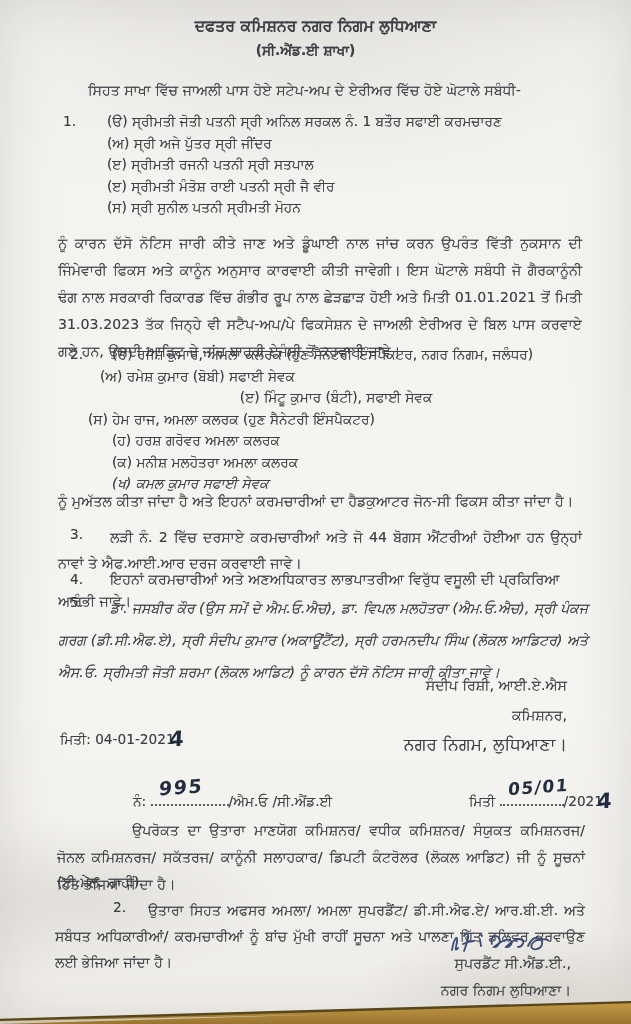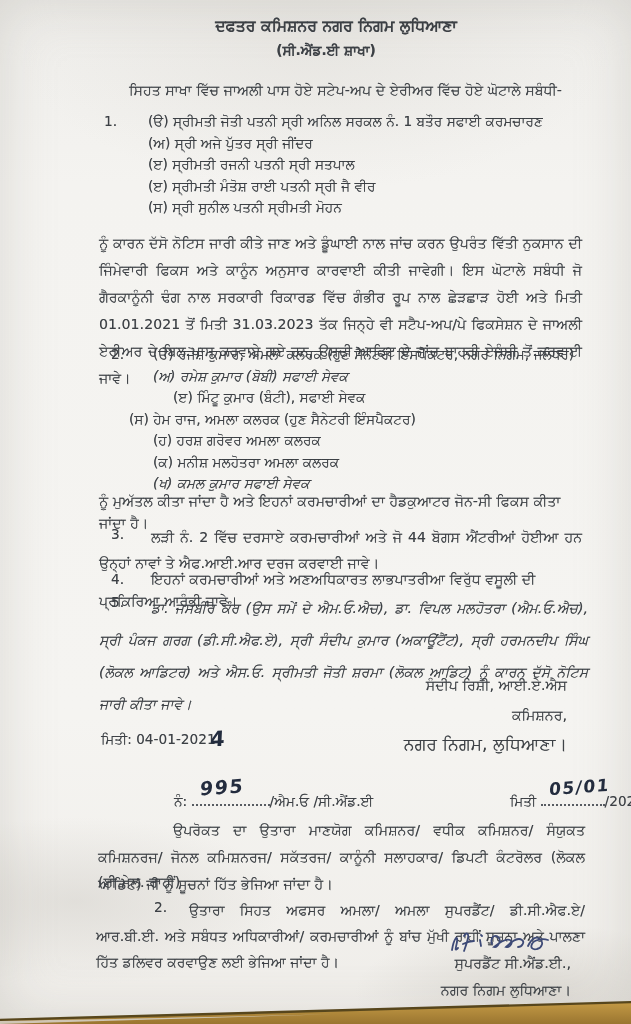--- a/index.html
+++ b/index.html
@@ -17,21 +17,20 @@
     box-shadow: inset 0 0 55px rgba(160,155,145,.30);
     font-family:"DejaVu Sans", sans-serif;
     color:#3c4045;
   }
   .abs { position:absolute; }
   .txt {
     font-size:13.5px;
     line-height:21.5px;
     text-shadow:0.2px 0.2px 0.35px rgba(75,78,82,.55);
     letter-spacing:.1px;
-    padding-left:41px;
   }
   .bold { font-weight:bold; }
   .center { text-align:center; }
   .justify { text-align:justify; }
   .marker { position:absolute; left:0; top:0; }
   .hand {
     font-family:"DejaVu Sans", sans-serif;
     color:#232c3e;
     font-weight:bold;
     font-size:19px;
@@ -77,22 +76,22 @@
     <div class="txt" style="margin-left:44px;">(ੲ) ਸ੍ਰੀਮਤੀ ਰਜਨੀ ਪਤਨੀ ਸ੍ਰੀ ਸਤਪਾਲ</div>
     <div class="txt" style="margin-left:44px;">(ੲ) ਸ੍ਰੀਮਤੀ ਮੰਤੋਸ਼ ਰਾਈ ਪਤਨੀ ਸ੍ਰੀ ਜੈ ਵੀਰ</div>
     <div class="txt" style="margin-left:44px;">(ਸ) ਸ੍ਰੀ ਸੁਨੀਲ ਪਤਨੀ ਸ੍ਰੀਮਤੀ ਮੋਹਨ</div>
   </div>
 
   <div class="abs txt justify" style="top:230px; left:58px; width:524px; line-height:27px; font-size:14px;">ਨੂੰ ਕਾਰਨ ਦੱਸੋ ਨੋਟਿਸ ਜਾਰੀ ਕੀਤੇ ਜਾਣ ਅਤੇ ਡੂੰਘਾਈ ਨਾਲ ਜਾਂਚ ਕਰਨ ਉਪਰੰਤ ਵਿੱਤੀ ਨੁਕਸਾਨ ਦੀ ਜਿੰਮੇਵਾਰੀ ਫਿਕਸ ਅਤੇ ਕਾਨੂੰਨ ਅਨੁਸਾਰ ਕਾਰਵਾਈ ਕੀਤੀ ਜਾਵੇਗੀ। ਇਸ ਘੋਟਾਲੇ ਸਬੰਧੀ ਜੋ ਗੈਰਕਾਨੂੰਨੀ ਢੰਗ ਨਾਲ ਸਰਕਾਰੀ ਰਿਕਾਰਡ ਵਿੱਚ ਗੰਭੀਰ ਰੂਪ ਨਾਲ ਛੇੜਛਾੜ ਹੋਈ ਅਤੇ ਮਿਤੀ 01.01.2021 ਤੋਂ ਮਿਤੀ 31.03.2023 ਤੱਕ ਜਿਨ੍ਹੇ ਵੀ ਸਟੈਪ-ਅਪ/ਪੇ ਫਿਕਸੇਸ਼ਨ ਦੇ ਜਾਅਲੀ ਏਰੀਅਰ ਦੇ ਬਿਲ ਪਾਸ ਕਰਵਾਏ ਗਏ ਹਨ, ਉਸਦੀ ਆਡਿਟ ਦੇ ਜਾਂਚ ਬਾਹਰੀ ਏਜੰਸੀ ਤੋਂ ਕਰਵਾਈ ਜਾਵੇ।</div>
 
   <div class="abs" style="top:344px; left:70px; width:512px;">
     <span class="txt marker">2.</span>
     <div class="txt" style="margin-left:42px;">(ੳ) ਰਜੇਸ਼ ਕੁਮਾਰ, ਅਮਲਾ ਕਲਰਕ (ਹੁਣ ਸੈਨੇਟਰੀ ਇੰਸਪੈਕਟਰ, ਨਗਰ ਨਿਗਮ, ਜਲੰਧਰ)</div>
-    <div class="txt" style="margin-left:42px;font-style:italic;">(ਅ) ਰਮੇਸ਼ ਕੁਮਾਰ (ਬੋਬੀ) ਸਫਾਈ ਸੇਵਕ</div>
-    <div class="txt" style="margin-left:62px;">(ੲ) ਮਿੰਟੂ ਕੁਮਾਰ (ਬੰਟੀ), ਸਫਾਈ ਸੇਵਕ</div>
+    <div class="txt" style="margin-left:30px;">(ਅ) ਰਮੇਸ਼ ਕੁਮਾਰ (ਬੋਬੀ) ਸਫਾਈ ਸੇਵਕ</div>
+    <div class="txt" style="margin-left:20px;text-align:center;">(ੲ) ਮਿੰਟੂ ਕੁਮਾਰ (ਬੰਟੀ), ਸਫਾਈ ਸੇਵਕ</div>
     <div class="txt" style="margin-left:18px;">(ਸ) ਹੇਮ ਰਾਜ, ਅਮਲਾ ਕਲਰਕ (ਹੁਣ ਸੈਨੇਟਰੀ ਇੰਸਪੈਕਟਰ)</div>
     <div class="txt" style="margin-left:42px;">(ਹ) ਹਰਸ਼ ਗਰੋਵਰ ਅਮਲਾ ਕਲਰਕ</div>
     <div class="txt" style="margin-left:42px;">(ਕ) ਮਨੀਸ਼ ਮਲਹੋਤਰਾ ਅਮਲਾ ਕਲਰਕ</div>
     <div class="txt" style="margin-left:42px;font-style:italic;">(ਖ) ਕਮਲ ਕੁਮਾਰ ਸਫਾਈ ਸੇਵਕ</div>
   </div>
 
   <div class="abs txt" style="top:491px; left:58px; width:524px; font-size:14px;">ਨੂੰ ਮੁਅੱਤਲ ਕੀਤਾ ਜਾਂਦਾ ਹੈ ਅਤੇ ਇਹਨਾਂ ਕਰਮਚਾਰੀਆਂ ਦਾ ਹੈਡਕੁਆਟਰ ਜੋਨ-ਸੀ ਫਿਕਸ ਕੀਤਾ ਜਾਂਦਾ ਹੈ।</div>
 
   <div class="abs" style="top:524px; left:58px; width:524px;">
     <span class="txt marker" style="left:12px;">3.</span>

